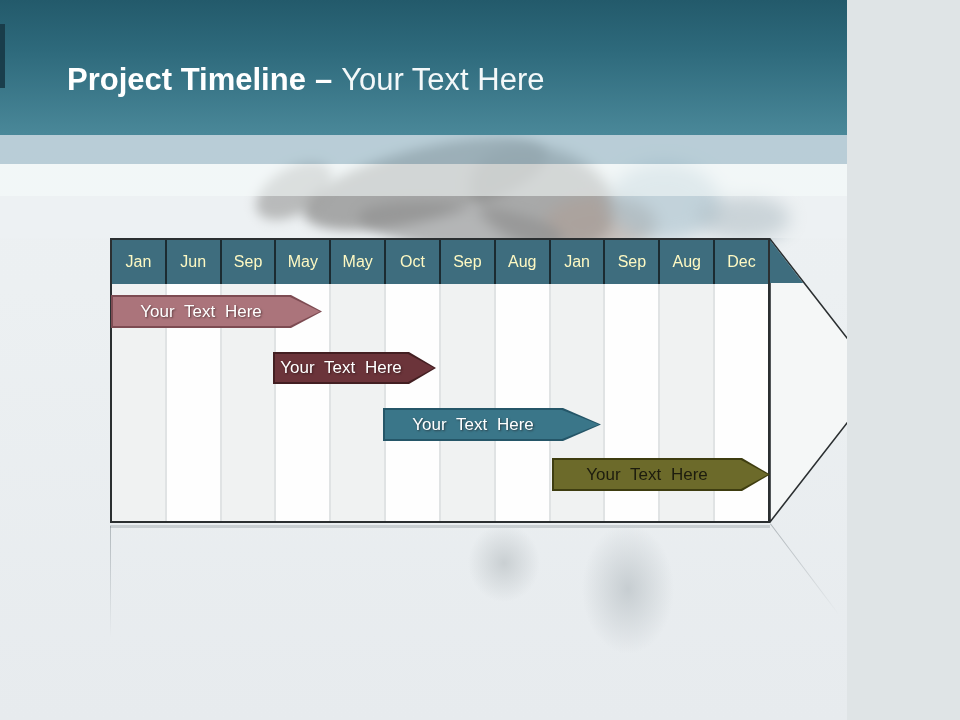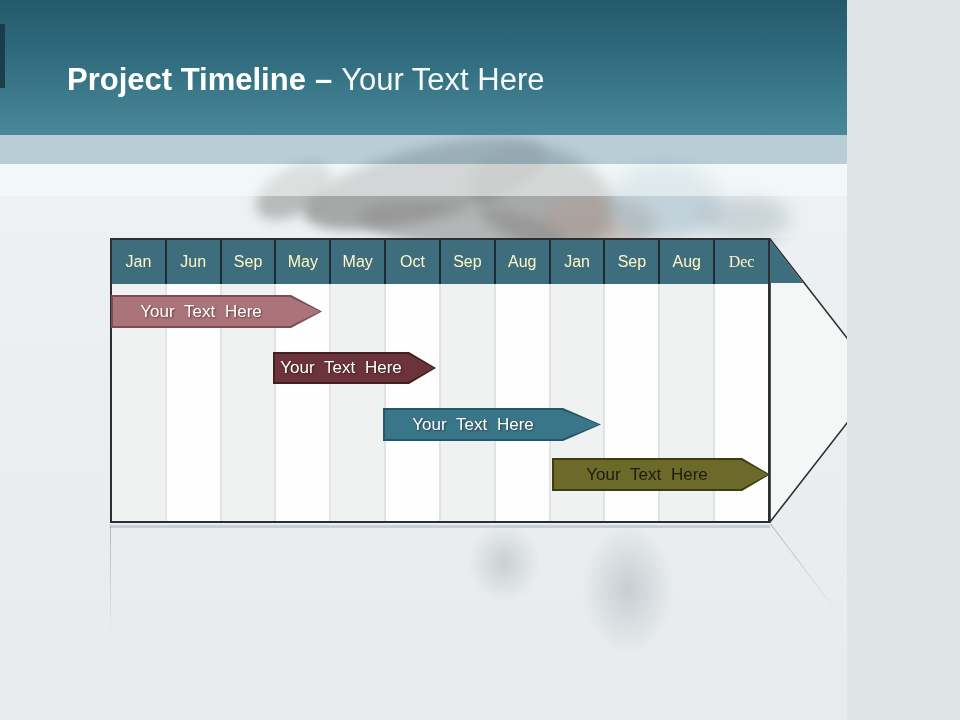--- a/index.html
+++ b/index.html
@@ -43,21 +43,21 @@
   
   .timeline{
     position:absolute;left:110px;top:238px;width:660px;height:285px;z-index:3;
     border:2px solid #2b2f31;box-sizing:border-box;background:#ffffff;
   }
   .months-row{display:flex;height:44px;border-bottom:1px solid #27454f;}
   .month-cell{
     flex:1;background:#3e6d7e;color:#fef9c3;font-size:16px;line-height:43px;
     text-align:center;border-right:2px solid #1b2b31;box-sizing:border-box;overflow:hidden;
   }
-  .month-cell:last-child{border-right:none;font-family:Liberation Serif, serif;}
+  .month-cell:last-child{border-right:none;}
   .grid{position:absolute;left:0;right:0;top:44px;bottom:0;display:flex;}
   .grid-col{flex:1;border-right:2px solid #e0e3e4;box-sizing:border-box;}
   .grid-col:last-child{border-right:none;}
   .grid-col:nth-child(odd){background:#f0f2f2;}
   .grid-col:nth-child(even){background:#fefefe;}
   
   .arrowhead{position:absolute;left:770px;top:238px;z-index:3;}
   
   .bar{position:absolute;z-index:5;}
   .bar-inner{

